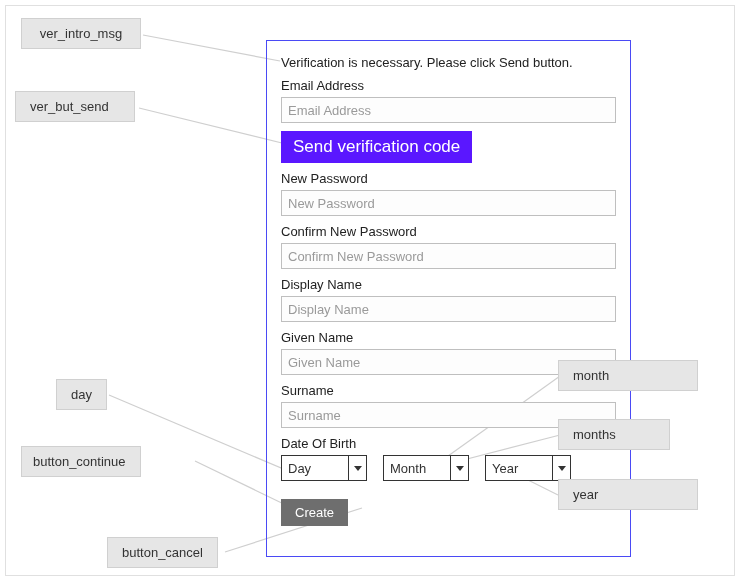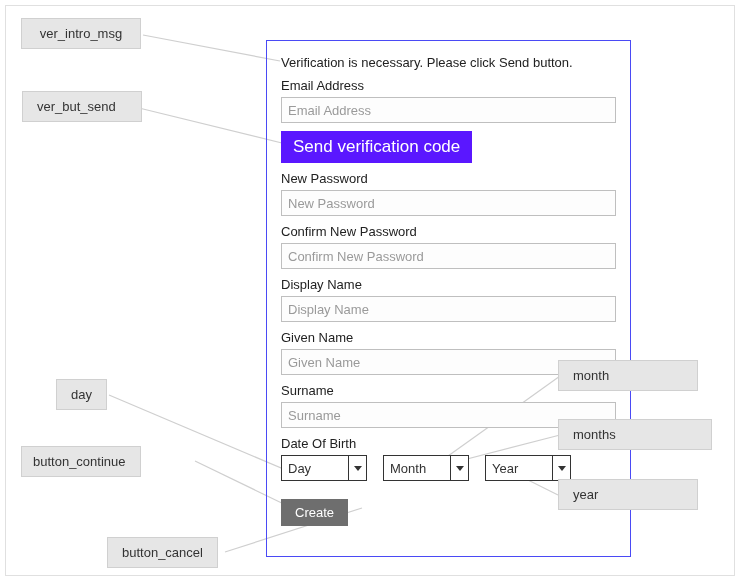--- a/index.html
+++ b/index.html
@@ -167,19 +167,19 @@
         </div>
     </div>
   </div>
 
   <div class="bottom-btns">
     <button class="btn-gray">Create</button>
   </div>
 </div>
 
 <div class="callout" style="left:21px; top:18px; width:120px;text-align:center;">ver_intro_msg</div>
-<div class="callout" style="left:22px; top:91px; width:120px;">ver_but_send</div>
+<div class="callout" style="left:15px; top:91px; width:120px;">ver_but_send</div>
 <div class="callout" style="left:56px; top:379px;">day</div>
 <div class="callout" style="left:21px; top:446px;padding-left:11px;">button_continue</div>
 <div class="callout" style="left:107px; top:537px;">button_cancel</div>
 <div class="callout" style="left:558px; top:360px; width:140px;">month</div>
-<div class="callout" style="left:558px; top:419px; width:154px;">months</div>
+<div class="callout" style="left:558px; top:419px; width:112px;">months</div>
 <div class="callout" style="left:558px; top:479px; width:140px;">year</div>
 
 </body></html>

